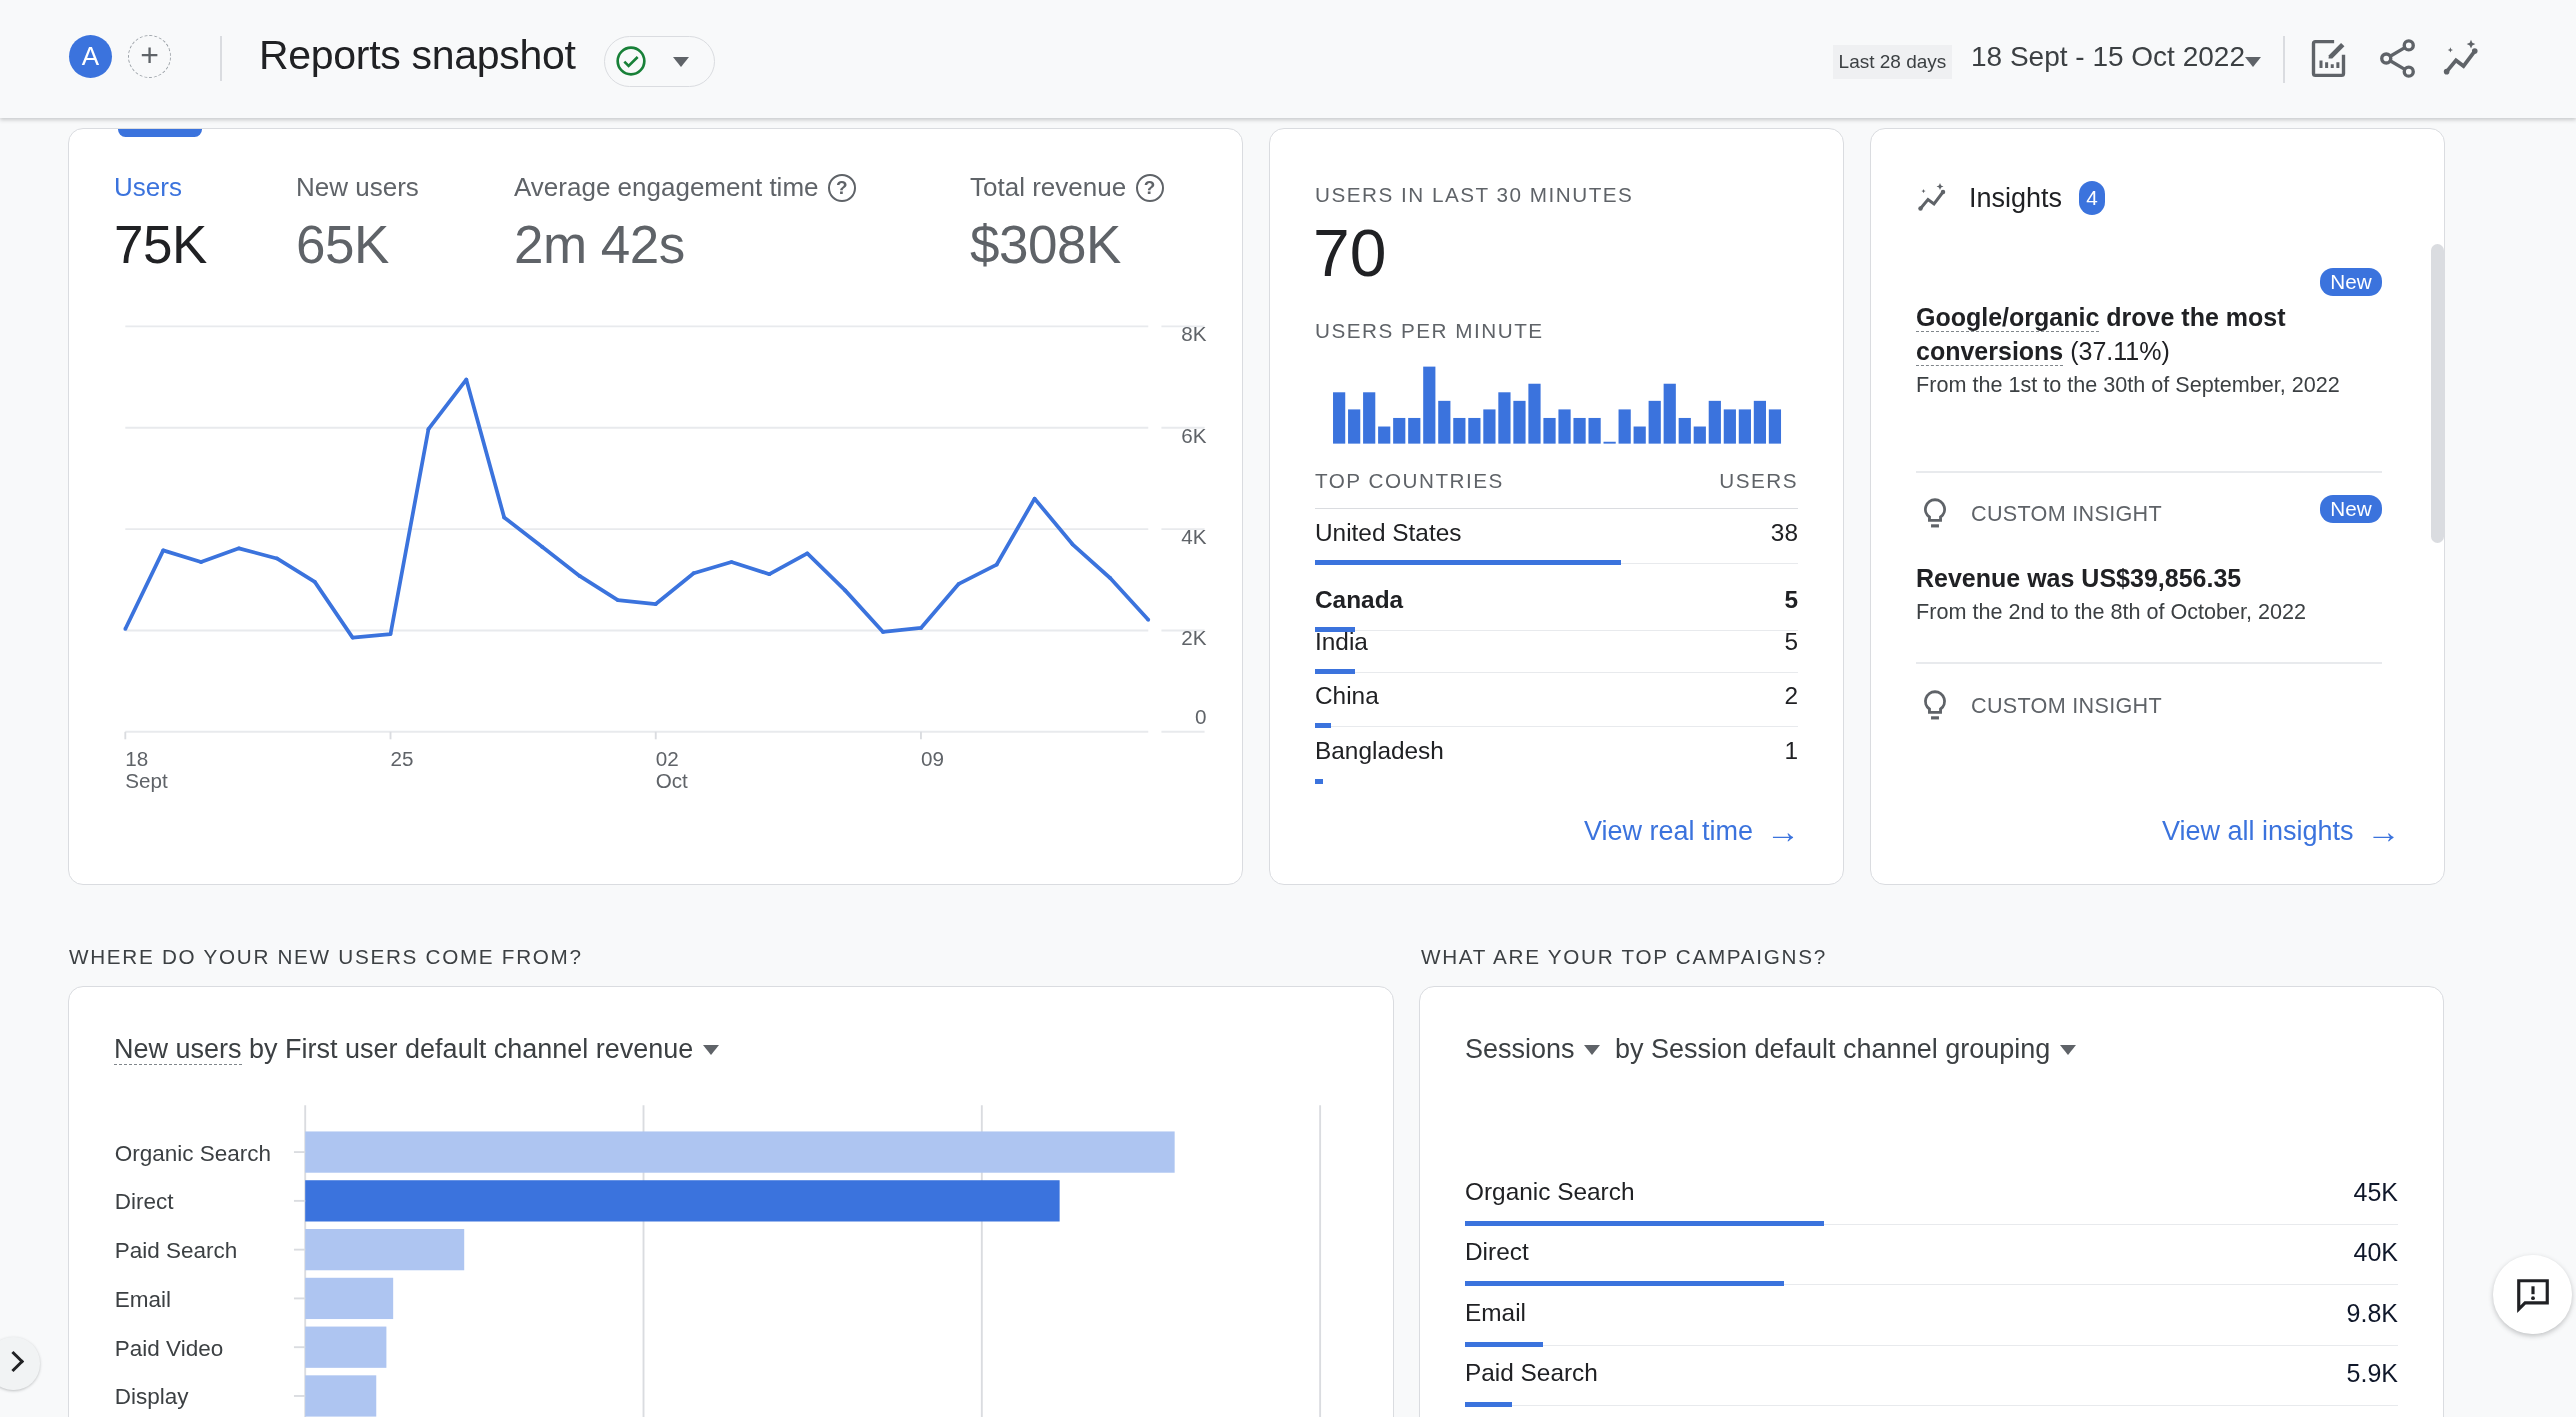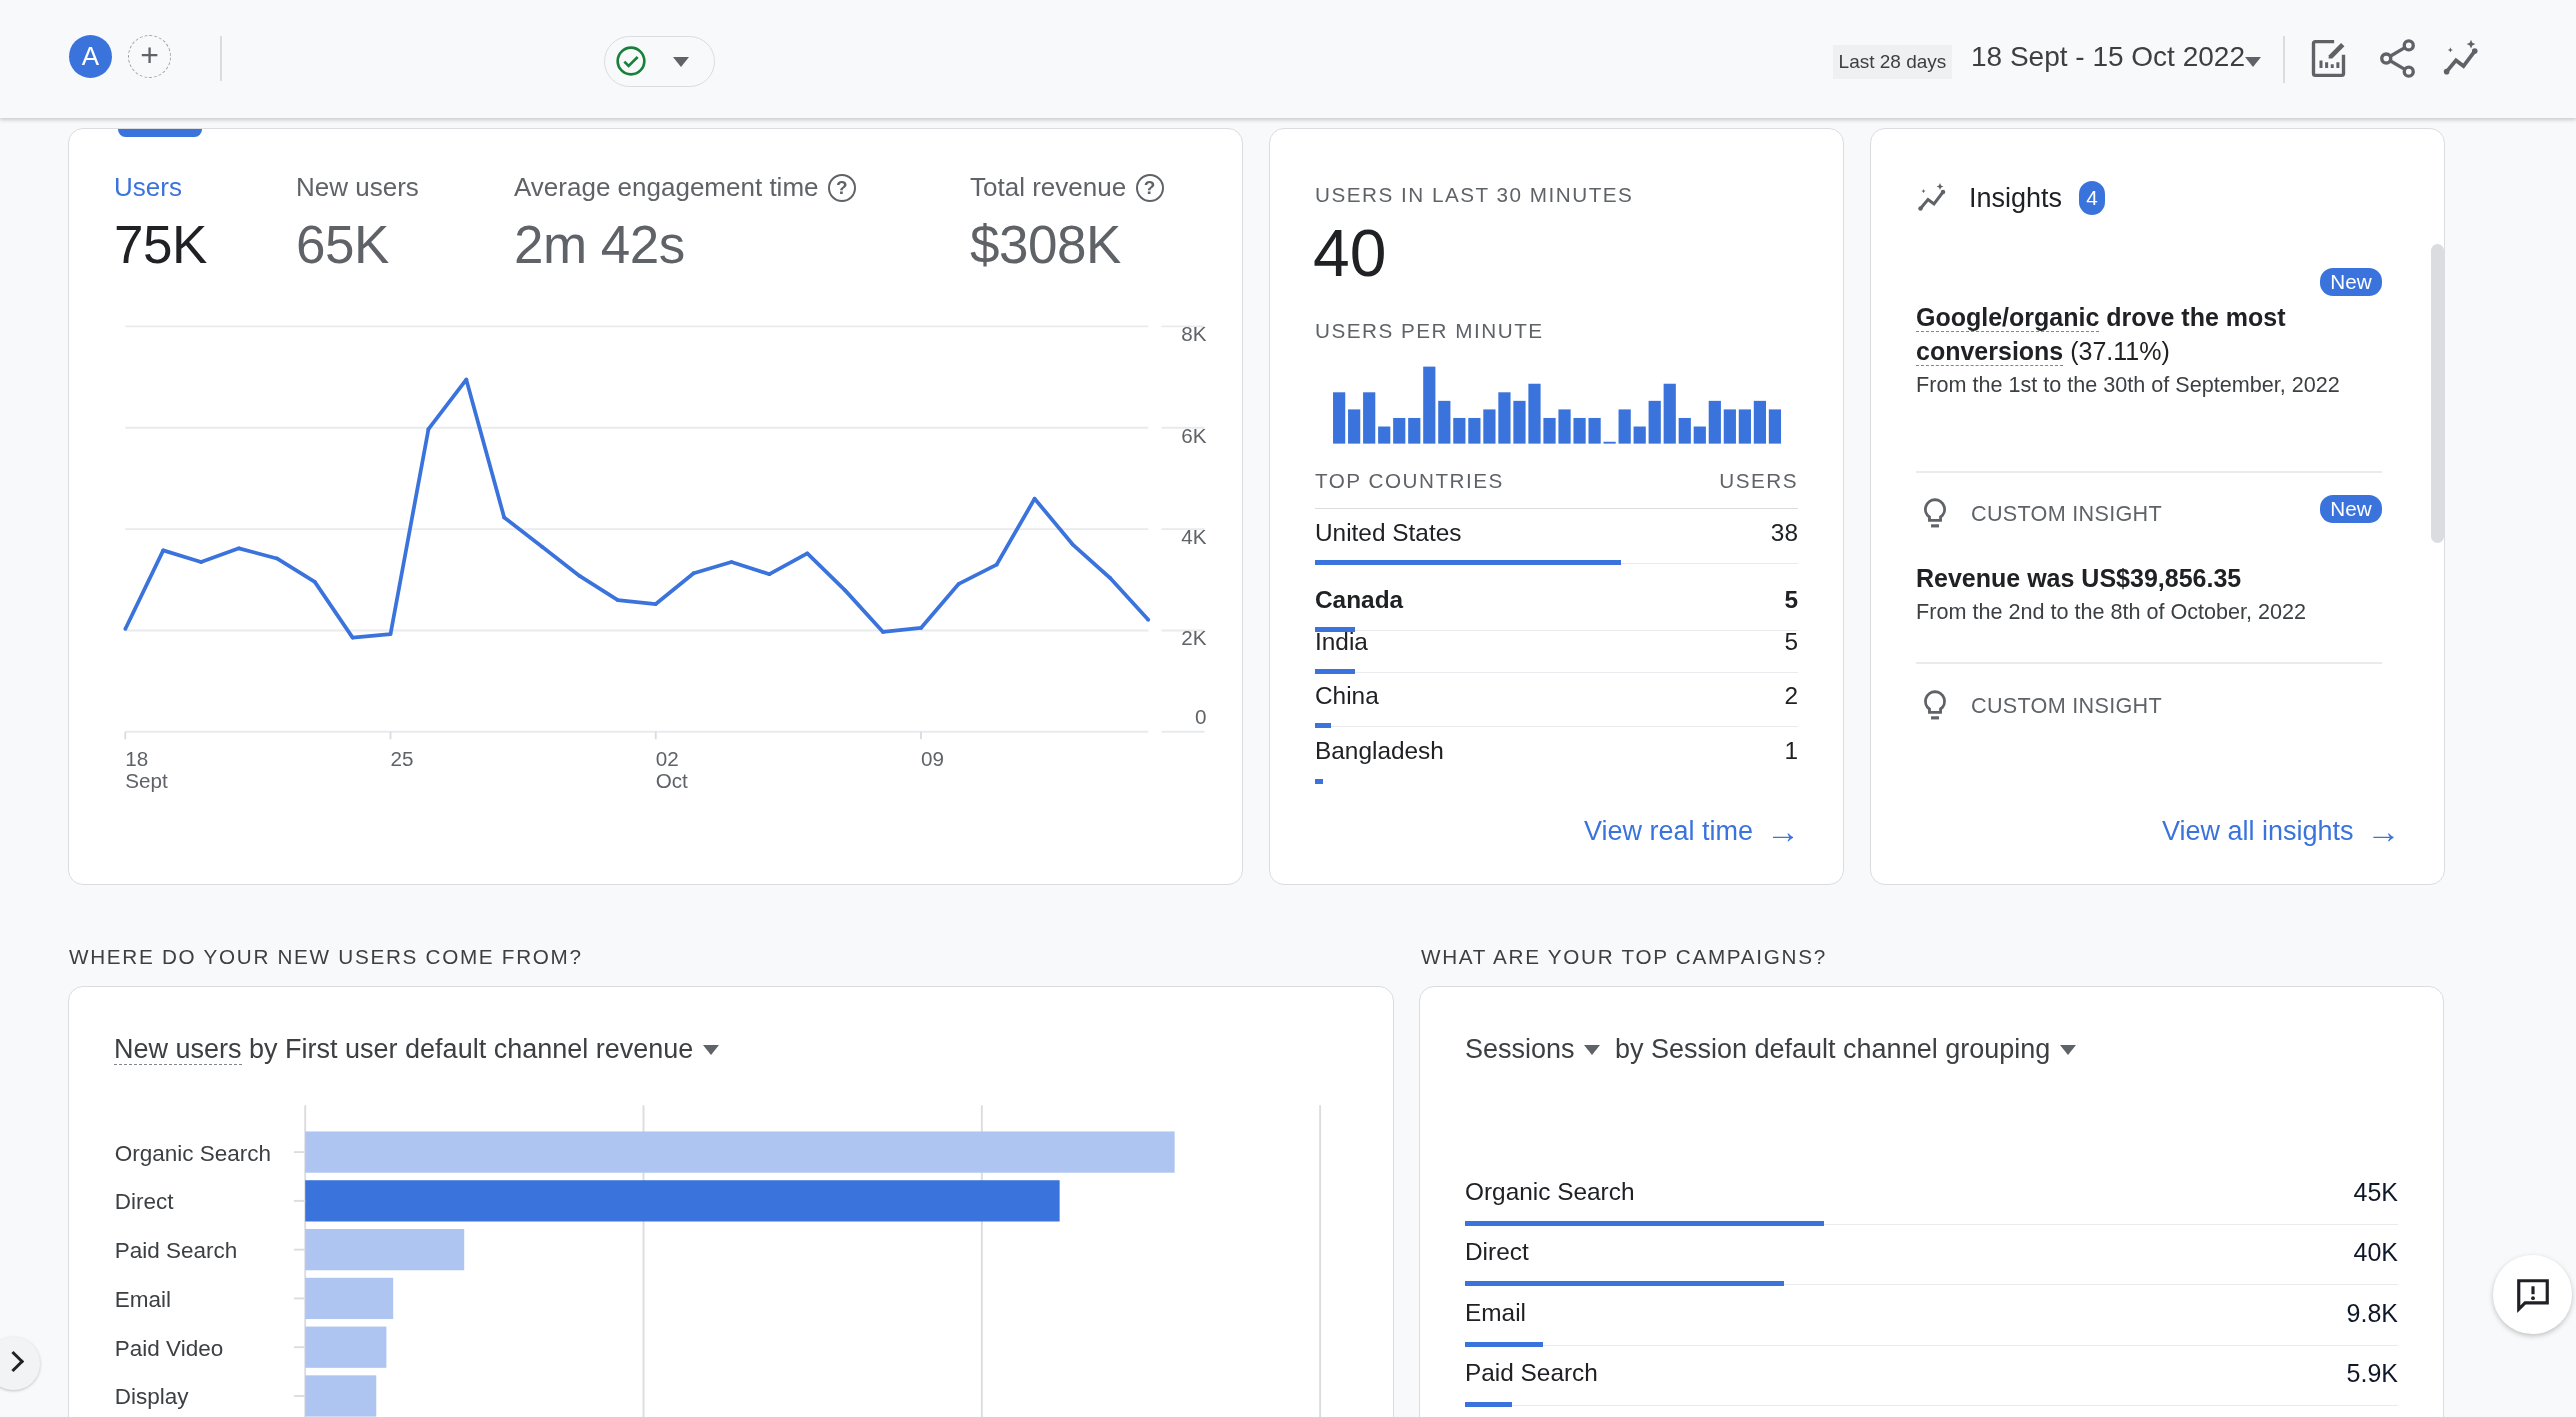--- a/index.html
+++ b/index.html
@@ -94,20 +94,21 @@
   .feedback-btn { position: absolute; left: 2493px; top: 1255px; width: 79px; height: 79px; border-radius: 39px; background: #fff; box-shadow: 0 1.9px 5.6px rgba(60,64,67,0.3); }
   .feedback-btn svg { position: absolute; left: 20.7px; top: 20.7px; width: 38px; height: 38px; }
 </style>
 </head>
 <body>
 
 <div class="header">
   <div class="avatar">A</div>
   <div class="add-compare">+</div>
   <div class="hdr-sep"></div>
+  <div class="page-title">Reports snapshot</div>
   <div class="status-pill">
     <svg class="chk" viewBox="0 0 24 24">
       <circle cx="12" cy="12" r="10" fill="none" stroke="#188038" stroke-width="2"></circle>
       <path d="M7 12.5l3.2 3.2L17 9" fill="none" stroke="#188038" stroke-width="2"></path>
     </svg>
     <span class="caret"></span>
   </div>
 
   <div class="date-chip">Last 28 days</div>
   <div class="date-range">18 Sept - 15 Oct 2022</div>
@@ -223,21 +224,21 @@
       <circle cx="988.5185185185185" cy="463.8" r="2" fill="#3b73dd"></circle>
       <circle cx="1028.888888888889" cy="393.6" r="2" fill="#3b73dd"></circle>
       <circle cx="1069.2592592592591" cy="442.2" r="2" fill="#3b73dd"></circle>
       <circle cx="1109.6296296296296" cy="478.38" r="2" fill="#3b73dd"></circle>
       <circle cx="1150" cy="522.66" r="2" fill="#3b73dd"></circle>
     </svg>
 </div>
 
 <div class="card card-2">
   <div class="overline rt-title">USERS IN LAST 30 MINUTES</div>
-  <div class="rt-count">40</div>
+  <div class="rt-count">70</div>
   <div class="overline rt-sub">USERS PER MINUTE</div>
   <svg class="sparkline" id="sparkline" viewBox="0 0 612 806" width="575" height="757">
       <rect x="67" y="280.3333333333333" width="13" height="54.666666666666664" fill="#3b73dd"></rect>
       <rect x="83" y="298.55555555555554" width="13" height="36.44444444444444" fill="#3b73dd"></rect>
       <rect x="99" y="280.3333333333333" width="13" height="54.666666666666664" fill="#3b73dd"></rect>
       <rect x="115" y="316.77777777777777" width="13" height="18.22222222222222" fill="#3b73dd"></rect>
       <rect x="131" y="307.6666666666667" width="13" height="27.333333333333332" fill="#3b73dd"></rect>
       <rect x="147" y="307.6666666666667" width="13" height="27.333333333333332" fill="#3b73dd"></rect>
       <rect x="163" y="253" width="13" height="82" fill="#3b73dd"></rect>
       <rect x="179" y="289.44444444444446" width="13" height="45.55555555555556" fill="#3b73dd"></rect>

